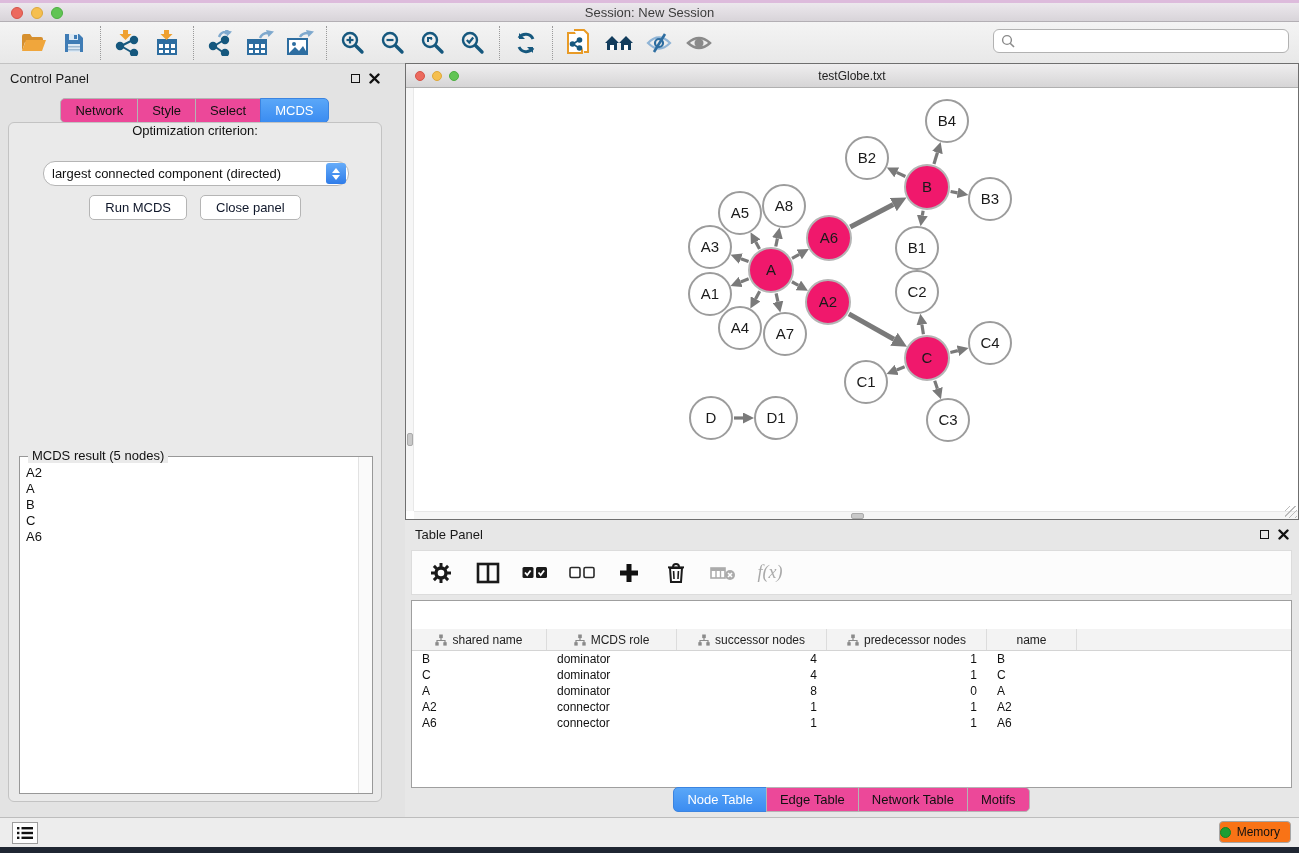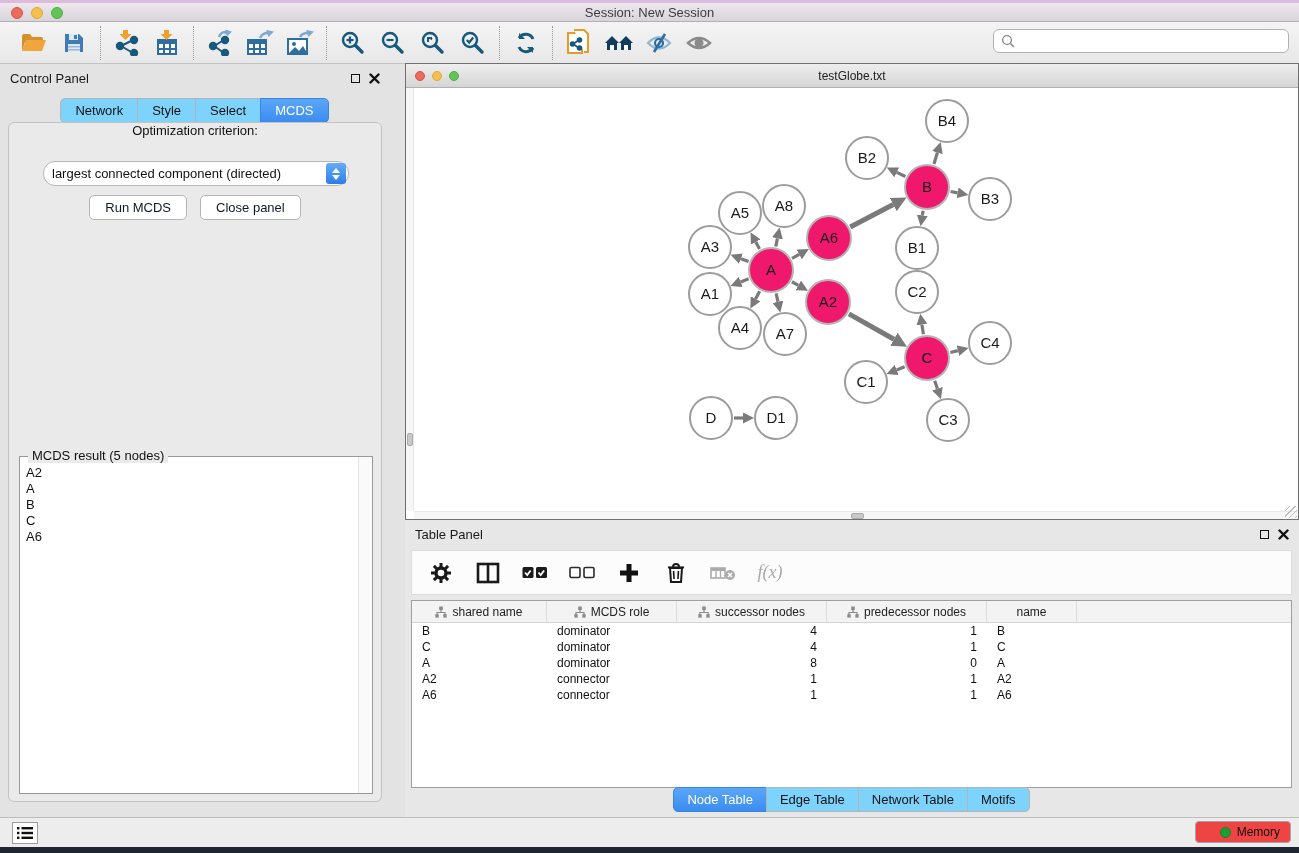--- a/index.html
+++ b/index.html
@@ -29,21 +29,21 @@
   .searchbox input { border:none; outline:none; flex:1; font-size:12px; font-family:inherit; background:transparent; }
 
   
   .control-panel { position:absolute; left:0; top:64px; width:390px; height:753px; background:#e3e3e3; }
   .panel-header { height:28px; display:flex; align-items:center; padding:0 10px; }
   .panel-header .ph-title { font-size:13px; color:#1a1a1a; }
   .ph-icons { margin-left:auto; display:flex; gap:9px; align-items:center; }
   .float-ic { width:9px; height:9px; border:1.6px solid #111; }
   .close-ic { font-size:0; }
   .ctabs { display:flex; justify-content:center; margin-top:6px; }
-  .tab { font-size:13px; padding:4px 14px; background:#7dd3fc; border:1px solid #b4b4b4; margin-left:-1px; color:#111; }
+  .tab { font-size:13px; padding:4px 14px; background:#ec4899; border:1px solid #b4b4b4; margin-left:-1px; color:#111; }
   .tab:first-child { border-radius:5px 0 0 5px; }
   .tab:last-child { border-radius:0 5px 5px 0; }
   .tab.sel { background:linear-gradient(#5aa7f8,#3b8cf1); color:#fff; border-color:#3b84e0; }
   .cp-inner { position:absolute; left:8px; top:58px; width:374px; height:680px; background:#eaeaea;
     border:1px solid #c3c3c3; border-radius:6px; }
   .opt-label { text-align:center; font-size:13px; }
   .dropdown { position:absolute; left:34px; top:38px; width:306px; height:25px; background:#fff;
     border:1px solid #b5b5b5; border-radius:12px; display:flex; align-items:center; }
   .dropdown .dd-text { flex:1; font-size:13px; padding-left:8px; white-space:nowrap; overflow:hidden; }
   .dd-stepper { width:20px; height:21px; margin-right:2px; border-radius:3px;
@@ -74,34 +74,34 @@
   .grip { position:absolute; right:1px; bottom:1px; width:12px; height:12px;
     background:repeating-linear-gradient(135deg, transparent 0 3px, #bbb 3px 4px); }
 
   
   .table-panel { position:absolute; left:405px; top:520px; width:894px; height:297px; background:#e7e7e7; }
   .tp-toolbar { position:absolute; left:6px; top:30px; right:7px; height:45px; background:#fcfcfc;
     border:1px solid #dcdcdc; display:flex; align-items:center; gap:21px; padding-left:16px; }
   .tp-toolbar .tbtn { width:26px; height:26px; }
   .fx { font-family:"Liberation Serif", serif; font-style:italic; font-size:18px; color:#a9a9a9; }
   .tbl-wrap { position:absolute; left:6px; top:80px; right:7px; height:188px; background:#fff; border:1px solid #9f9f9f; overflow:hidden; }
-  .tbl-head { display:flex; height:22px; background:#f3f3f3; border-bottom:1px solid #d4d4d4; }
+  .tbl-head { display:flex; height:22px; background:#f3f3f3; border-bottom:1px solid #d4d4d4;margin-top:28px; }
   .th { display:flex; align-items:center; justify-content:center; gap:5px; font-size:12px; color:#222;
     border-right:1px solid #dcdcdc; height:100%; }
   .tbl-body .tr { display:flex; height:16px; align-items:center; }
   .td { font-size:12px; padding:0 10px; white-space:nowrap; overflow:hidden; }
   .tp-tabs { position:absolute; left:0; bottom:5px; width:100%; display:flex; justify-content:center; }
   .tp-tabs .tab { padding:4px 13px; }
 
   
   .statusbar { position:absolute; left:0; top:817px; width:1299px; height:30px; background:#ededed; border-top:1px solid #bdbdbd; }
   .list-btn { position:absolute; left:12px; top:4px; width:26px; height:22px; background:#fdfdfd; border:1px solid #9c9c9c;
     display:flex; align-items:center; justify-content:center; }
-  .memory-btn { position:absolute; right:8px; top:3px; background:#ef4444; border:1px solid #a5a5a5; border-radius:4px;
-    padding:3px 10px 3px 24px; display:flex; align-items:center; gap:6px; font-size:12px; color:#111; }
+  .memory-btn { position:absolute; right:8px; top:3px; background:#f97316; border:1px solid #a5a5a5; border-radius:4px;
+    padding:3px 10px 3px 0; display:flex; align-items:center; gap:6px; font-size:12px; color:#111; }
   .mem-dot { width:11px; height:11px; border-radius:50%; background:#1d9e33; border:1px solid #158225; }
   .desktop-strip { position:absolute; left:0; top:847px; width:1299px; height:6px; background:#1f2632; }
 </style>
 </head>
 <body>
 
 <div class="titlebar">
   <div class="lights">
     <span class="light r"></span>
     <span class="light y"></span>

